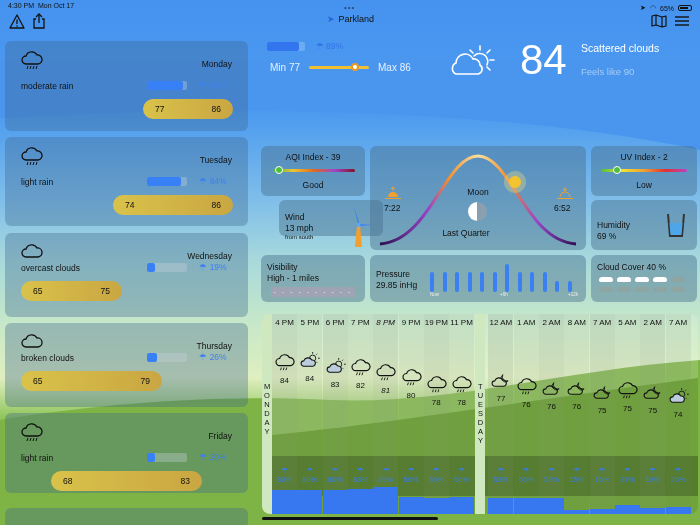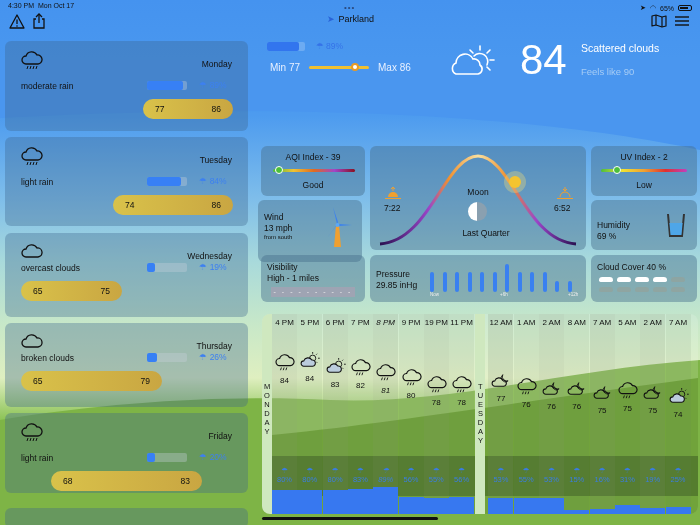--- a/index.html
+++ b/index.html
@@ -282,32 +282,32 @@
     <svg width="18" height="14" viewBox="0 0 18 14">
         <path d="M4 11 A5 5 0 0 1 14 11" fill="none" stroke="#f0a030"></path>
         <line x1="1" y1="12.5" x2="17" y2="12.5" stroke="#f0a030"></line>
         <line x1="9" y1="1" x2="9" y2="5" stroke="#f0a030"></line>
         <path d="M7 3 L9 5 L11 3" fill="none" stroke="#f0a030"></path>
       </svg>
   </div>
   <div class="t" style="position:absolute;left:184px;top:57px">6:52</div>
   <div class="t ctr" style="position:absolute;left:88px;top:41px;width:40px">Moon</div>
   <div style="position:absolute;left:98px;top:56px;width:19px;height:19px;border-radius:50%;background:linear-gradient(90deg,#fff 50%,#8aa0b0 50%)"></div>
-  <div class="t ctr" style="position:absolute;left:76px;top:82px;width:80px">Last Quarter</div>
+  <div class="t ctr" style="position:absolute;left:56px;top:82px;width:80px">Last Quarter</div>
 </div>
 
 <div class="tile" style="left:591px;top:146px;width:106px;height:50px">
   <div class="t ctr" style="margin-top:6px">UV Index - 2</div>
   <div class="gbar" style="margin:7px 10px 0 10px;background:linear-gradient(90deg,#4bbf3c,#f1e232,#f0a030,#e03030,#c040c0)">
       <span class="knob" style="left:12px"></span>
     </div>
   <div class="t ctr" style="margin-top:8px">Low</div>
 </div>
 
-<div class="tile" style="left:258px;top:200px;width:104px;height:62px">
+<div class="tile" style="left:279px;top:200px;width:104px;height:36px">
   <div class="t" style="position:absolute;left:6px;top:12px">Wind</div>
   <div class="t" style="position:absolute;left:6px;top:23px">13 mph</div>
   <div style="position:absolute;left:6px;top:34px;font-size:6px">from south</div>
   <div style="position:absolute;left:66px;top:5px">
     <svg width="28" height="44" viewBox="0 0 28 44">
         <path d="M12 20 L10 42 L17 42 L15 20 Z" fill="#f0a030"></path>
         <path d="M13 19 L9 2 L14 17 Z" fill="#3a80f0"></path>
         <path d="M14 19 L28 20 L14 21 Z" fill="#3a80f0"></path>
         <path d="M13 20 L3 33 L12 21 Z" fill="#3a80f0"></path>
         <circle cx="13.5" cy="20" r="2" fill="#5aa8f8"></circle>

